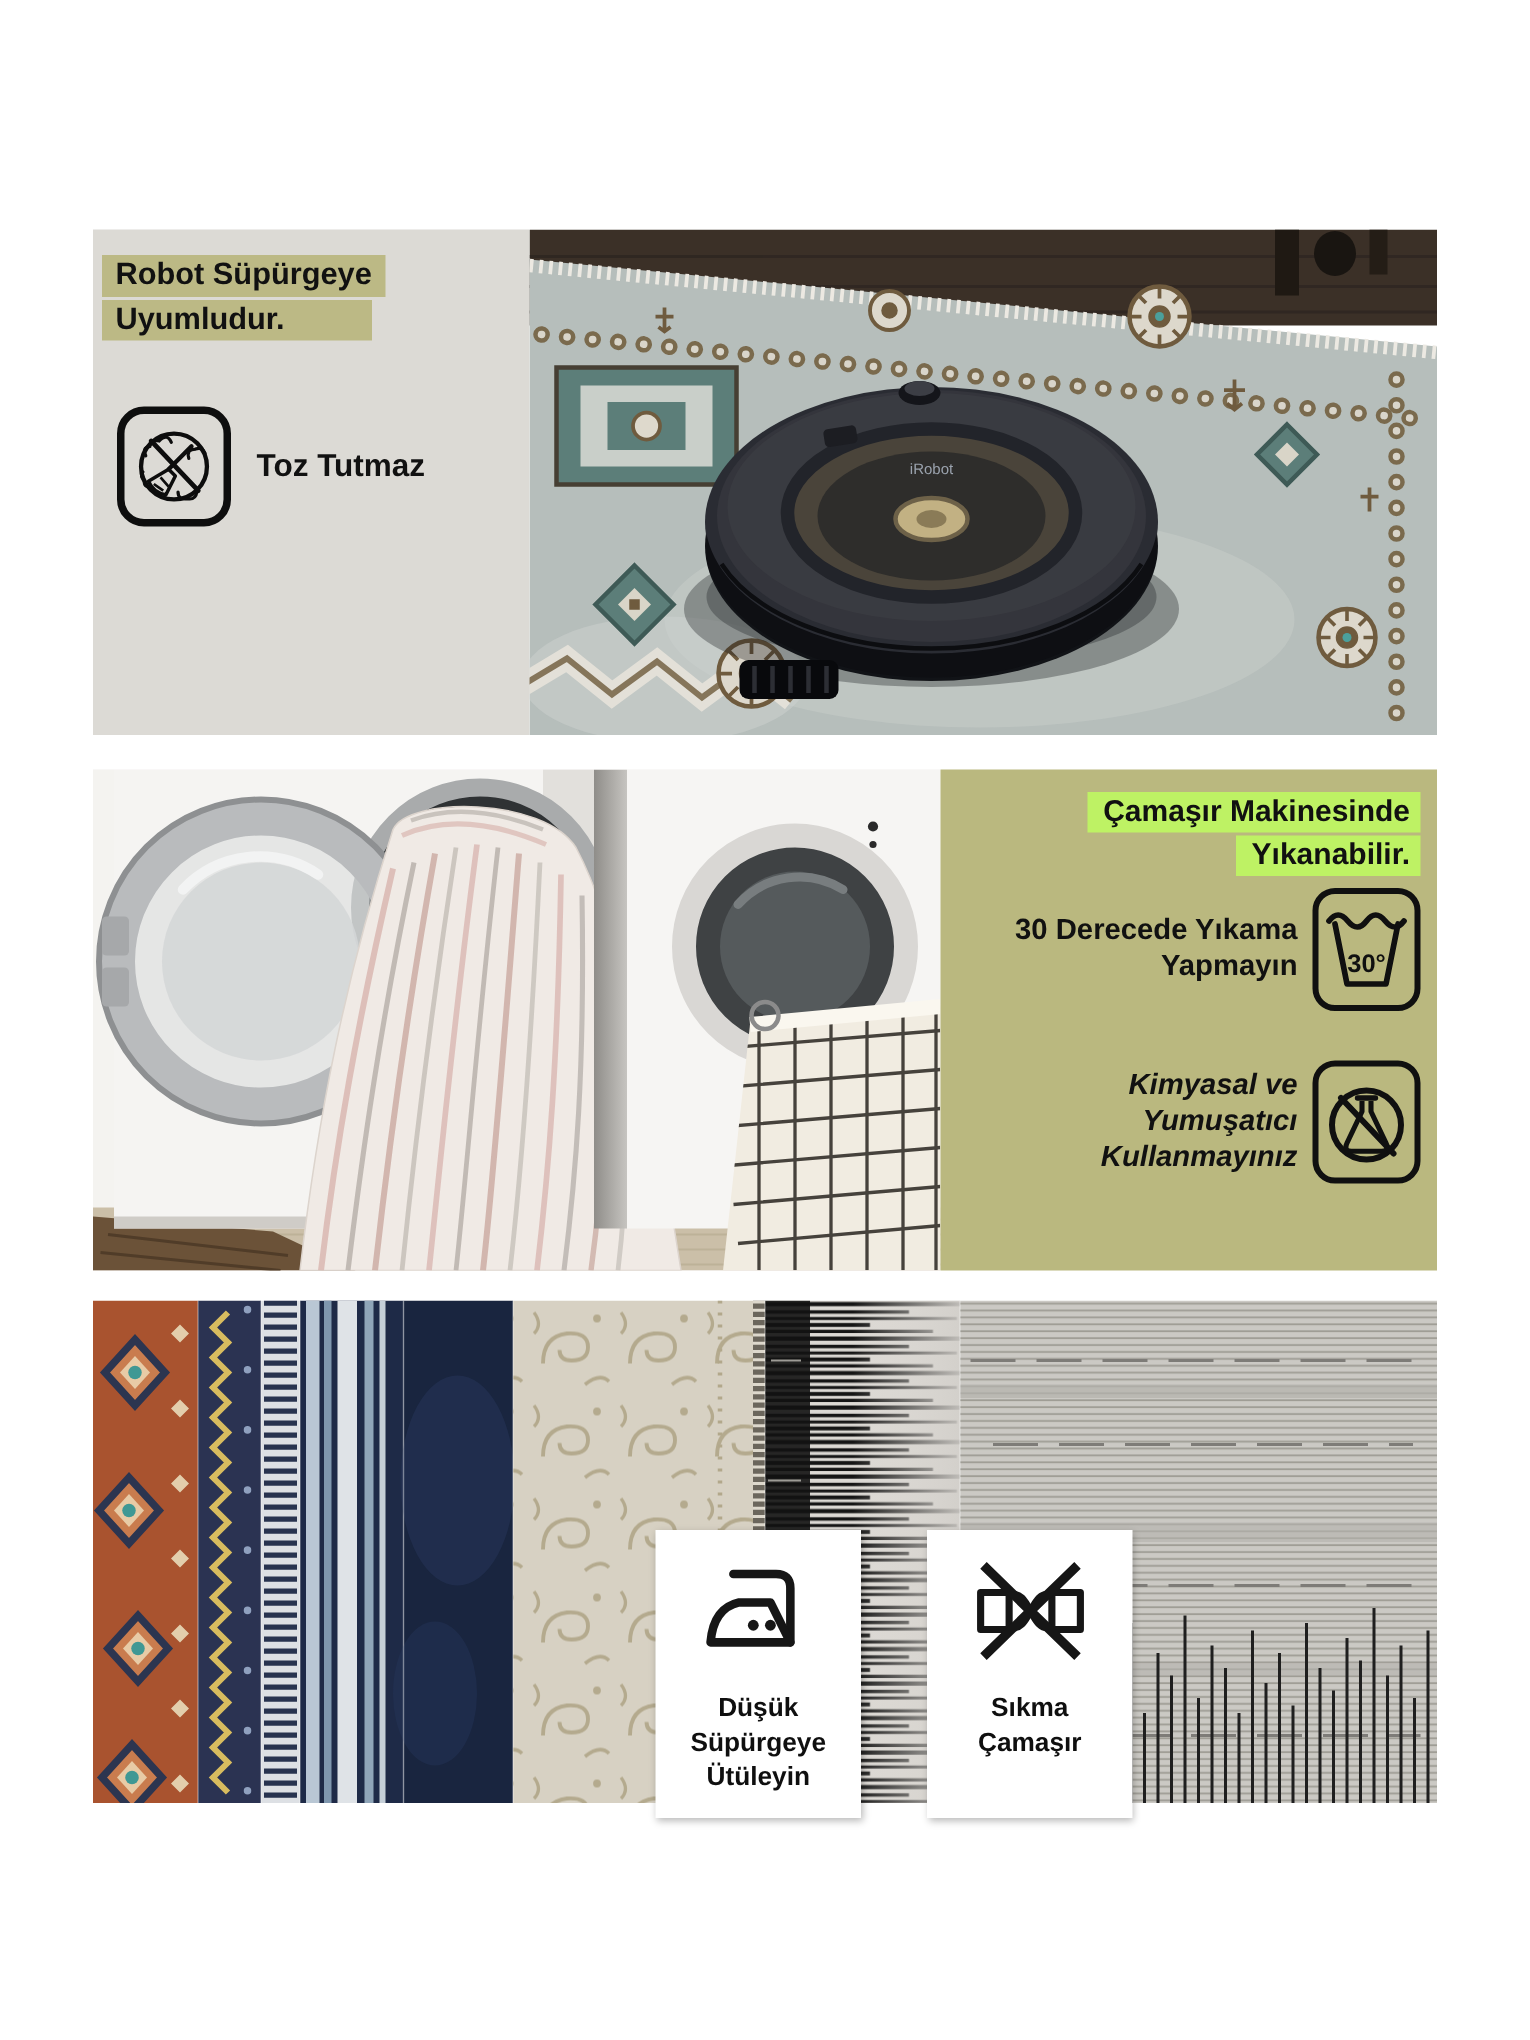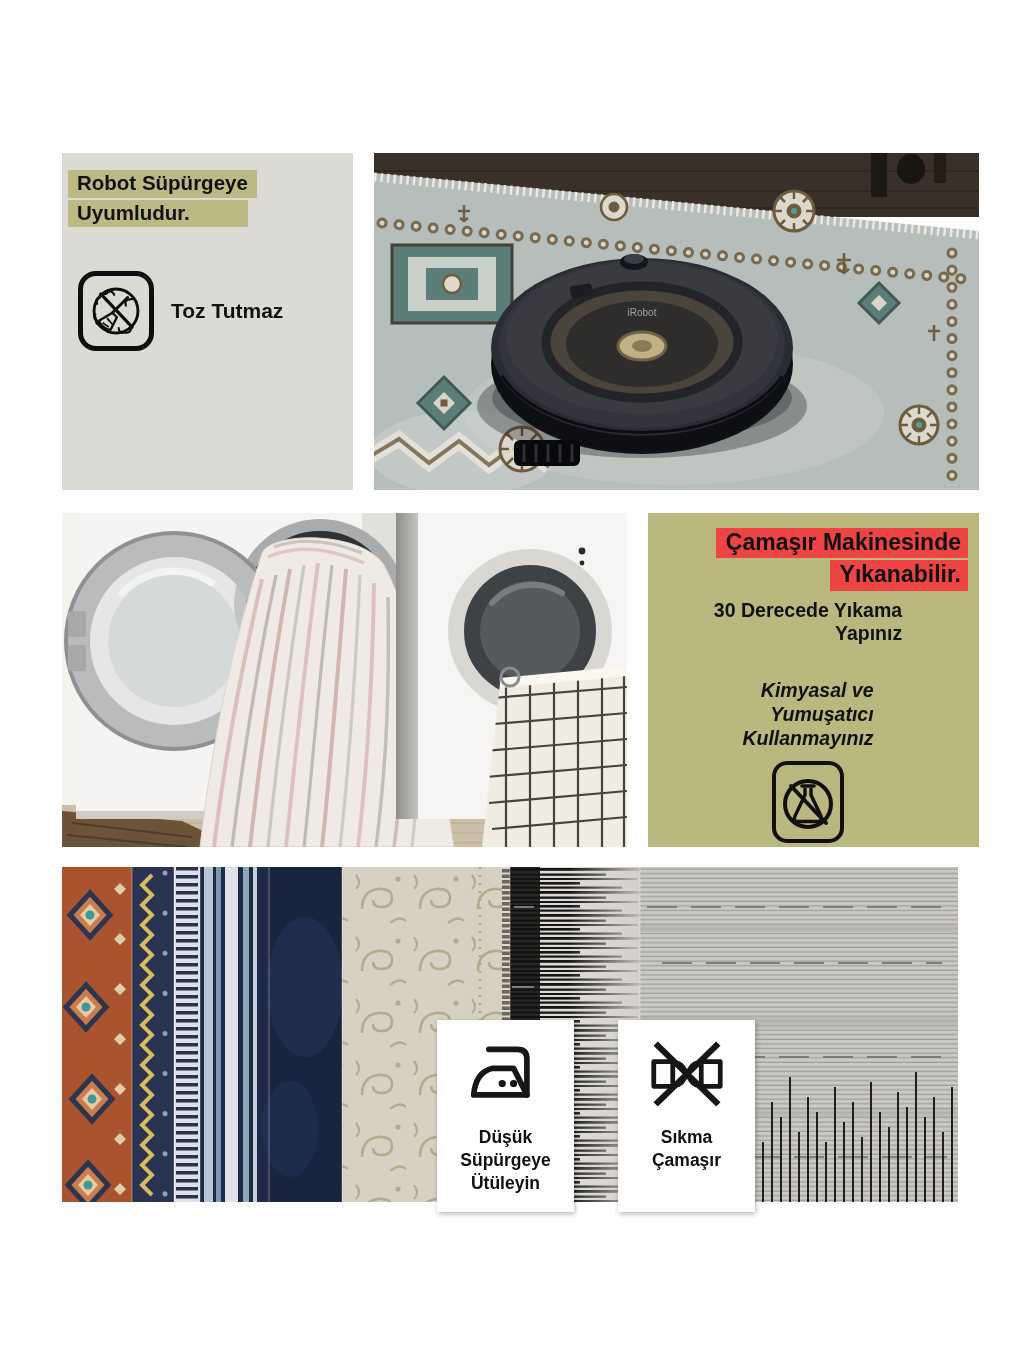--- a/index.html
+++ b/index.html
@@ -1,40 +1,40 @@
 <!DOCTYPE html>
 <html><head>
 <meta charset="utf-8">
 <style>
   html,body{margin:0;padding:0;background:#fff;}
   .page{position:relative;width:1020px;height:1360px;background:#ffffff;
         font-family:"Liberation Sans",sans-serif;color:#111;overflow:hidden;}
-  .sec{position:absolute;left:62px;width:896px;display:flex;gap:21px;}
+  .sec{position:absolute;left:62px;width:896px;display:flex;}
   #sec-robot{top:153px;height:337px;}
   #sec-wash{top:513px;height:334px;}
   #sec-care{top:867px;height:335px;display:block;}
   
   .panel-gray{width:291px;height:100%;background:#dcdad5;box-sizing:border-box;
               padding:17px 8px 0 6px;flex:none;}
   .hl-line{display:block;margin:0 0 2px 0;}
   .hl{display:inline-block;background:#bcb985;font-weight:bold;font-size:20.5px;
       line-height:1.1;padding:2px 9px 3px 9px;white-space:nowrap;}
   .feature{display:flex;align-items:center;gap:17px;margin:44px 0 0 10px;}
   .feature + .feature{margin-top:20px;}
   .icon-box{width:66px;height:70px;border:5px solid #0e0e0e;border-radius:18px;
             display:flex;align-items:center;justify-content:center;flex:none;background:transparent;}
   .feature-label{font-weight:bold;font-size:21px;white-space:nowrap;}
   .photo{flex:none;display:block;}
   
   .panel-olive{width:331px;height:100%;background:#bab87f;box-sizing:border-box;
                padding:15px 11px 0 0;text-align:right;flex:none;}
   .hl2-line{display:block;margin:0 0 2px 0;}
-  .hl2{display:inline-block;background:#ef4444;font-weight:bold;font-size:23px;
+  .hl2{display:inline-block;background:#bef264;font-weight:bold;font-size:20px;
        line-height:1.1;padding:2px 7px 3px 10px;white-space:nowrap;}
-  .wfeature{display:flex;align-items:center;justify-content:flex-end;gap:10px;margin-top:8px;flex-direction:column;}
+  .wfeature{display:flex;align-items:center;justify-content:flex-end;gap:10px;margin-top:8px;}
   .wfeature + .wfeature{margin-top:33px;font-style:italic;}
   .wlabel{font-weight:bold;font-size:19.5px;line-height:1.22;text-align:right;}
   .icon-box2{width:64px;height:74px;border:4px solid #101010;border-radius:15px;
              display:flex;align-items:center;justify-content:center;flex:none;}
   
   .care-card{position:absolute;top:153px;width:137px;height:192px;background:#ffffff;
              box-shadow:1px 2px 5px rgba(0,0,0,.28);text-align:center;box-sizing:border-box;
              padding-top:16px;}
   .card-label{font-weight:bold;font-size:17.5px;line-height:1.3;margin-top:10px;color:#0f0f0f;}
   .cline{display:block;}
@@ -223,21 +223,28 @@
     </svg>
 
     <div class="panel-olive">
       <div>
         <span class="hl2-line"><span class="hl2">Çamaşır Makinesinde</span></span>
         <span class="hl2-line"><span class="hl2" style="">Yıkanabilir.</span></span>
       </div>
       <div class="wfeature">
         <span class="wlabel">
           <span class="cline">30 Derecede Yıkama</span>
-          <span class="cline">Yapınız</span>
+          <span class="cline">Yapmayın</span>
+        </span>
+        <span class="icon-box2">
+          <svg width="56" height="66" viewBox="0 0 56 66">
+            <path d="M3 14q6 -8 12.5 0t12.5 0t12.5 0t12.5 0" fill="none" stroke="#101010" stroke-width="3.8" stroke-linecap="round"></path>
+            <path d="M7 16L15 56H41L49 16" fill="none" stroke="#101010" stroke-width="3.8" stroke-linecap="round" stroke-linejoin="round"></path>
+            <text x="28" y="48" font-size="17" font-weight="bold" text-anchor="middle" fill="#101010" font-family="Liberation Sans, sans-serif">30°</text>
+          </svg>
         </span>
       </div>
       <div class="wfeature">
         <span class="wlabel">
           <span class="cline">Kimyasal ve</span>
           <span class="cline">Yumuşatıcı</span>
           <span class="cline">Kullanmayınız</span>
         </span>
         <span class="icon-box2">
           <svg width="56" height="66" viewBox="0 0 56 66">

